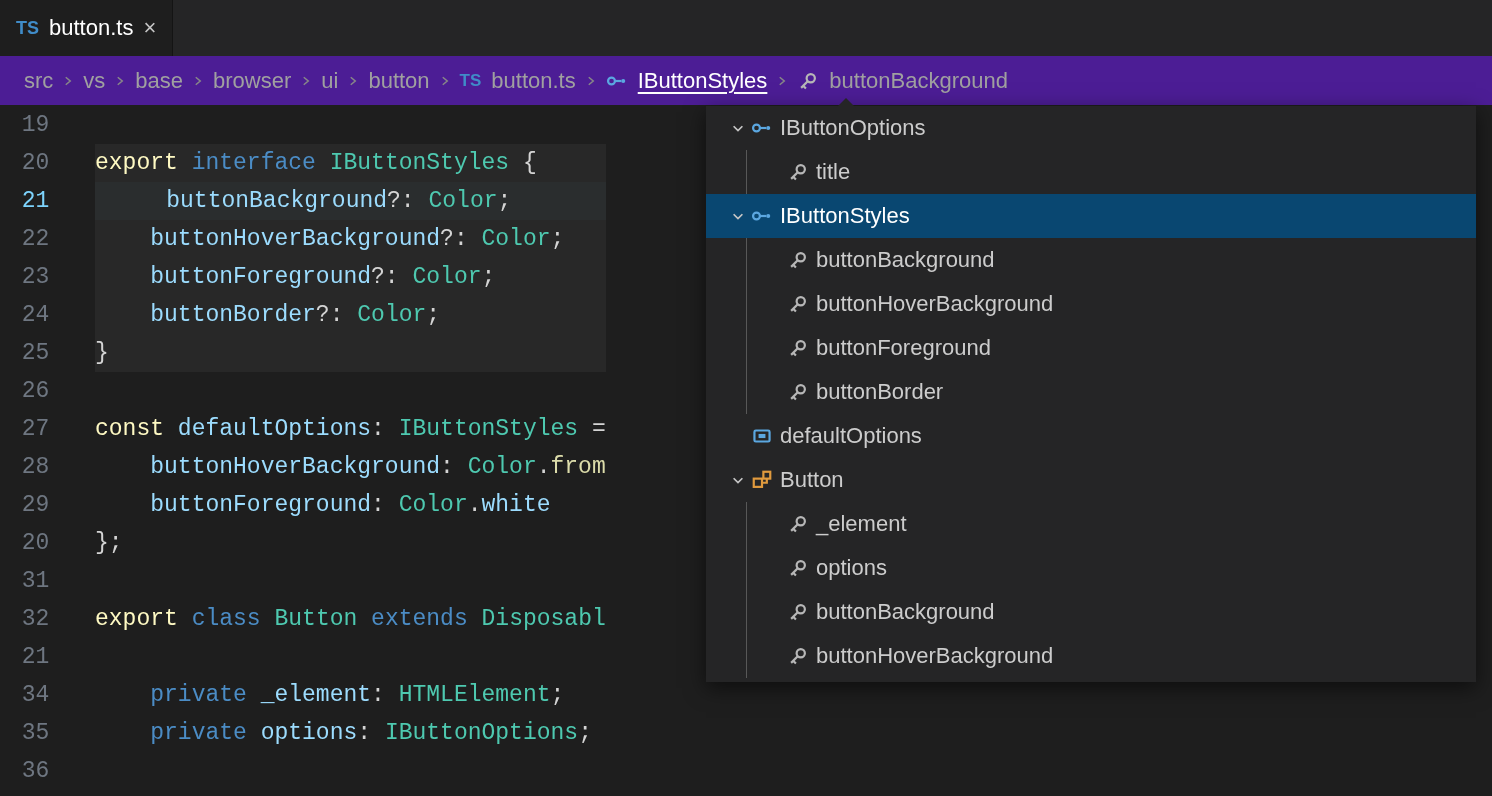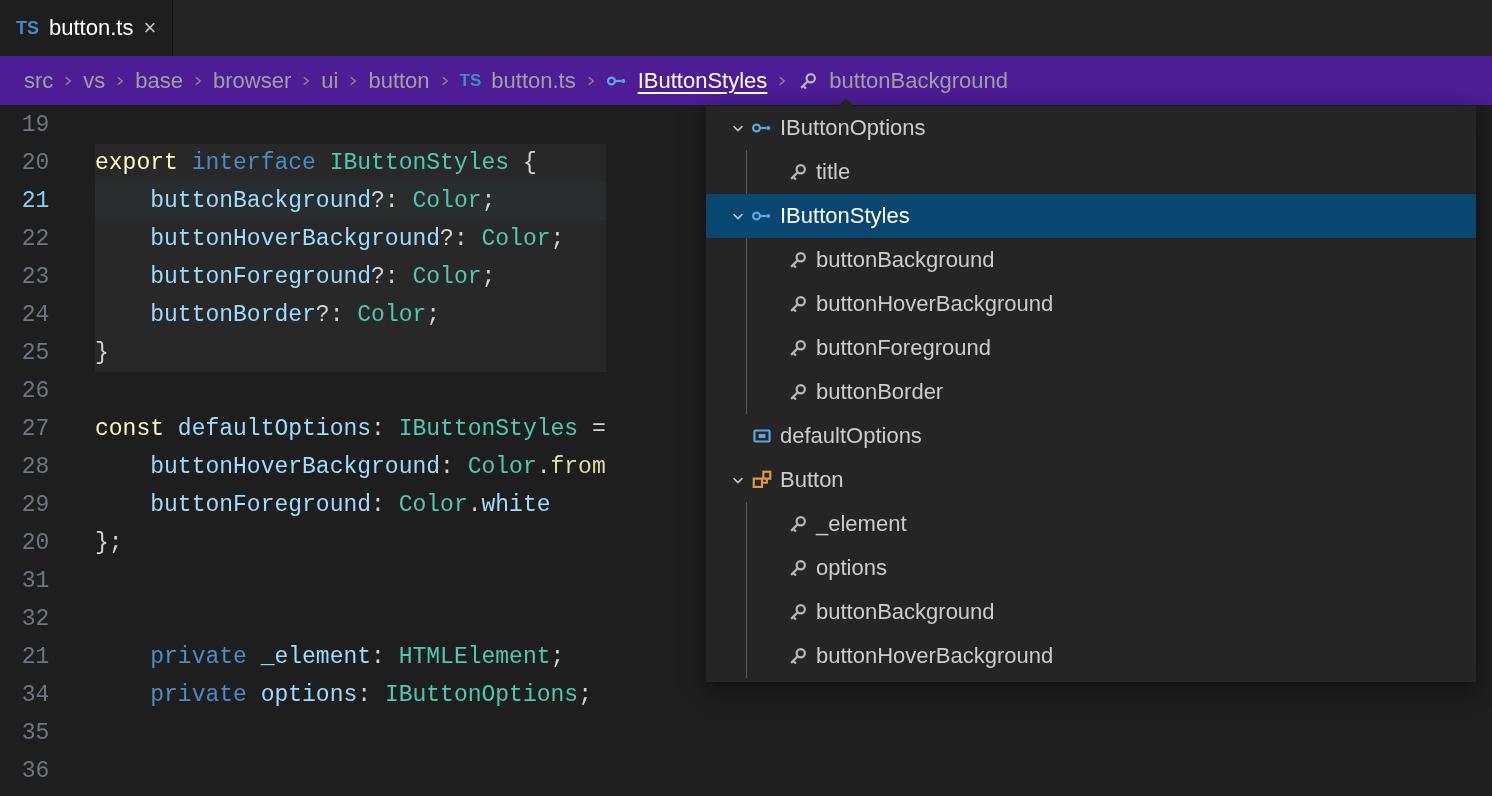--- a/index.html
+++ b/index.html
@@ -65,21 +65,21 @@
     text-align: center;
     color: #6e7681;
     padding-right: 24px;
     padding-top: 0;
   }
   .gutter div { height: 38px; }
   .gutter .current { color: #7dd3fc; }
   .code { padding-top: 0; }
   .code .line { height: 38px; white-space: pre; }
   .code .hl { background: #282828; }
-  .code .hl-cur { background: #2a2d2e; }
+  .code .hl-cur { background: #2a2d2e; padding-left: 16px; }
   .kw { color:#fef9c3; }
   .storage { color:#4b8cc5; }
   .type { color:#4ec9b0; }
   .fn { color:#dcdcaa; }
   .prop { color:#9cdcfe; }
   .pun { color:#d4d4d4; }
   .str { color:#ce9178; }
 
   
   .outline {
@@ -232,20 +232,21 @@
       <div class="line hl"><span class="pun">    </span><span class="prop">buttonHoverBackground</span><span class="pun">?: </span><span class="type">Color</span><span class="pun">;</span></div>
       <div class="line hl"><span class="pun">    </span><span class="prop">buttonForeground</span><span class="pun">?: </span><span class="type">Color</span><span class="pun">;</span></div>
       <div class="line hl"><span class="pun">    </span><span class="prop">buttonBorder</span><span class="pun">?: </span><span class="type">Color</span><span class="pun">;</span></div>
       <div class="line hl"><span class="pun">}</span></div>
       <div class="line"></div>
       <div class="line"><span class="kw">const</span><span class="pun"> </span><span class="prop">defaultOptions</span><span class="pun">: </span><span class="type">IButtonStyles</span><span class="pun"> =</span></div>
       <div class="line"><span class="pun">    </span><span class="prop">buttonHoverBackground</span><span class="pun">: </span><span class="type">Color</span><span class="pun">.</span><span class="fn">from</span></div>
       <div class="line"><span class="pun">    </span><span class="prop">buttonForeground</span><span class="pun">: </span><span class="type">Color</span><span class="pun">.</span><span class="prop">white</span></div>
       <div class="line"><span class="pun">};</span></div>
       <div class="line"></div>
+      <div class="line"><span class="kw">export</span><span class="pun"> </span><span class="storage">class</span><span class="pun"> </span><span class="type">Button</span><span class="pun"> </span><span class="storage">extends</span><span class="pun"> </span><span class="type">Disposabl</span></div>
       <div class="line"></div>
       <div class="line"><span class="pun">    </span><span class="storage">private</span><span class="pun"> </span><span class="prop">_element</span><span class="pun">: </span><span class="type">HTMLElement</span><span class="pun">;</span></div>
       <div class="line"><span class="pun">    </span><span class="storage">private</span><span class="pun"> </span><span class="prop">options</span><span class="pun">: </span><span class="type">IButtonOptions</span><span class="pun">;</span></div>
     </div>
 </div>
 
 <div class="outline" id="outline">
     <div class="outline-item" style="padding-left: 22px;">
       <span class="twisty">
         <svg viewBox="0 0 16 16" fill="none" stroke="#c5c5c5" stroke-width="2">

